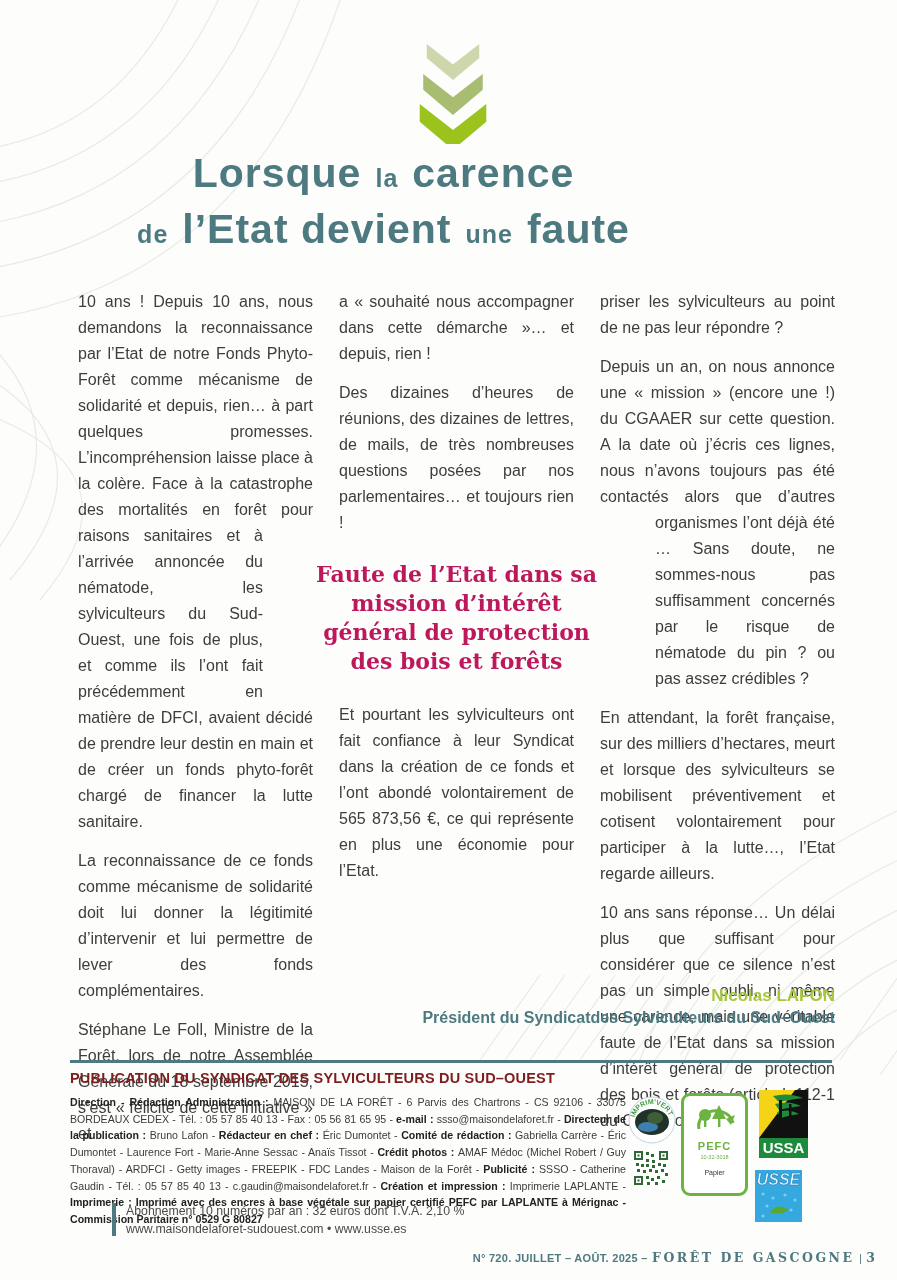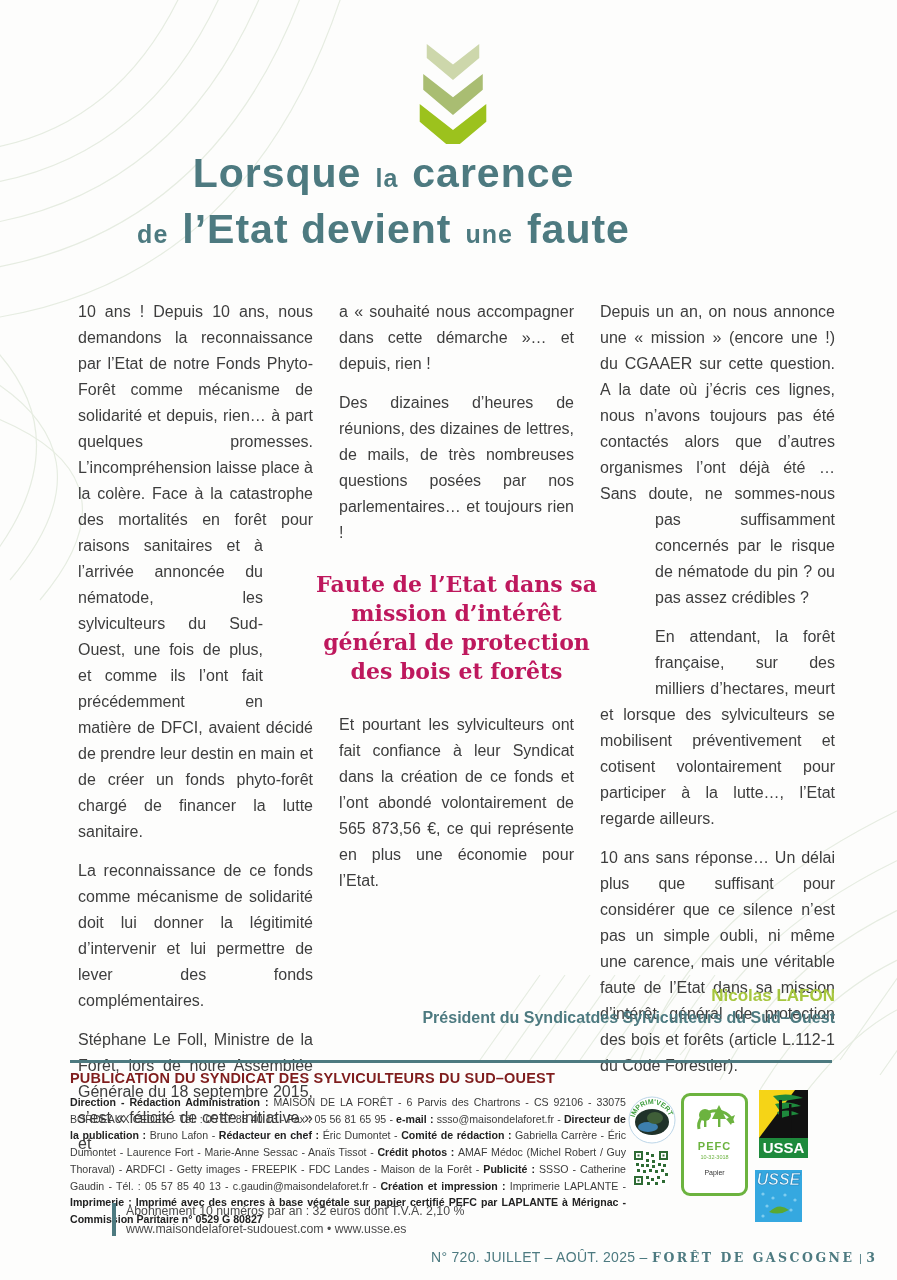--- a/index.html
+++ b/index.html
@@ -12,21 +12,21 @@
   .chevrons{position:absolute;left:413px;top:40px;width:80px;height:104px;}
 
   
   .title{position:absolute;left:0;top:148px;width:767px;text-align:center;color:#4d7a80;font-weight:bold;margin:0;}
   .tl{line-height:51px;white-space:nowrap;}
   .tl span{display:inline-block;margin:0 7px;vertical-align:baseline;letter-spacing:1px;}
   .t-lg{font-size:41px;}
   .t-sm{font-size:25px;}
 
   
-  .cols{position:absolute;left:78px;top:299px;width:757px;display:flex;gap:26px;justify-content:space-between;}
+  .cols{position:absolute;left:78px;top:289px;width:757px;display:flex;gap:26px;justify-content:space-between;}
   .col{width:235px;font-size:16px;line-height:26px;color:#3d3d3d;text-align:justify;}
   .col p{margin:0 0 13px 0;}
   .sp-r{float:right;width:50px;height:410px;shape-outside:inset(255px 0 0 0);}
   .sp-l{float:left;width:55px;height:400px;shape-outside:inset(222px 0 0 0);}
   .quote{font-family:"DejaVu Serif",serif;font-size:22px;font-weight:600;color:#be185d;text-align:center;line-height:1.32;margin:24px -26px 26px -26px;}
 
   
   .signature{position:absolute;right:62px;top:986px;text-align:right;}
   .sig-name{font-size:17px;font-weight:bold;color:#a6c63e;}
   .sig-role{font-size:16px;font-weight:bold;color:#4d7a80;margin-top:3px;}
@@ -38,21 +38,21 @@
   .pub .body{font-size:10.6px;line-height:1.58;color:#3b3b3b;text-align:justify;}
   .pub .body b{color:#222;}
 
   
   .abo{position:absolute;left:72px;top:1203px;display:flex;padding-left:40px;}
   .abo-bar{width:4px;height:33px;background:#4d7a80;margin-right:10px;}
   .abo-text{font-size:12.3px;color:#4a4a4a;line-height:1.45;}
 
   
   .pagefoot{position:absolute;right:22px;top:1248px;color:#4d7a80;white-space:nowrap;}
-  .pf-issue{font-size:14px;font-weight:normal;letter-spacing:.3px;margin-top:31px;}
+  .pf-issue{font-size:11px;font-weight:bold;letter-spacing:.3px;margin-top:31px;}
   .pf-mag{font-family:"DejaVu Serif",serif;font-size:12.5px;letter-spacing:2.5px;font-weight:bold;}
   .pf-sep{font-size:11px;}
   .pf-page{font-size:12.5px;font-weight:bold;font-family:"DejaVu Serif",serif;}
 
   
   .logo{position:absolute;}
   .pefc-card{left:681px;top:1093px;width:61px;height:97px;border:3px solid #6cb33f;border-radius:9px;background:#fff;text-align:center;}
   .pefc-word{color:#6cb33f;font-weight:bold;font-size:11px;letter-spacing:1px;margin-top:1px;}
   .pefc-num{color:#6cb33f;font-size:5.5px;margin-top:2px;}
   .pefc-sub{color:#333;font-size:7px;margin-top:9px;}
@@ -118,20 +118,21 @@
             <p>a « souhaité nous accompagner dans cette démarche »… et depuis, rien !</p>
             <p>Des dizaines d’heures de réunions, des dizaines de lettres, de mails, de très nombreuses questions posées par nos parlementaires… et toujours rien !</p>
           </div>
         <div class="quote">Faute de l’Etat dans sa mission d’intérêt général de protection des bois et forêts</div>
         <div>
             <p>Et pourtant les sylviculteurs ont fait confiance à leur Syndicat dans la création de ce fonds et l’ont abondé volontairement de 565 873,56 €, ce qui représente en plus une économie pour l’Etat.</p>
           </div>
       </div>
       <div class="col">
           <span class="sp-l"></span>
+          <p>priser les sylviculteurs au point de ne pas leur répondre ?</p>
           <p>Depuis un an, on nous annonce une « mission » (encore une !) du CGAAER sur cette question. A la date où j’écris ces lignes, nous n’avons toujours pas été contactés alors que d’autres organismes l’ont déjà été … Sans doute, ne sommes-nous pas suffisamment concernés par le risque de nématode du pin ? ou pas assez crédibles ?</p>
           <p>En attendant, la forêt française, sur des milliers d’hectares, meurt et lorsque des sylviculteurs se mobilisent préventivement et cotisent volontairement pour participer à la lutte…, l’Etat regarde ailleurs.</p>
           <p>10 ans sans réponse… Un délai plus que suffisant pour considérer que ce silence n’est pas un simple oubli, ni même une carence, mais une véritable faute de l’Etat dans sa mission d’intérêt général de protection des bois et forêts (article L.112-1 du Code Forestier).</p>
         </div>
     </div>
 
     <div class="signature">
       <div class="sig-name">Nicolas LAFON</div>
       <div class="sig-role">Président du Syndicatdes Sylviculteurs du Sud–Ouest</div>
     </div>

